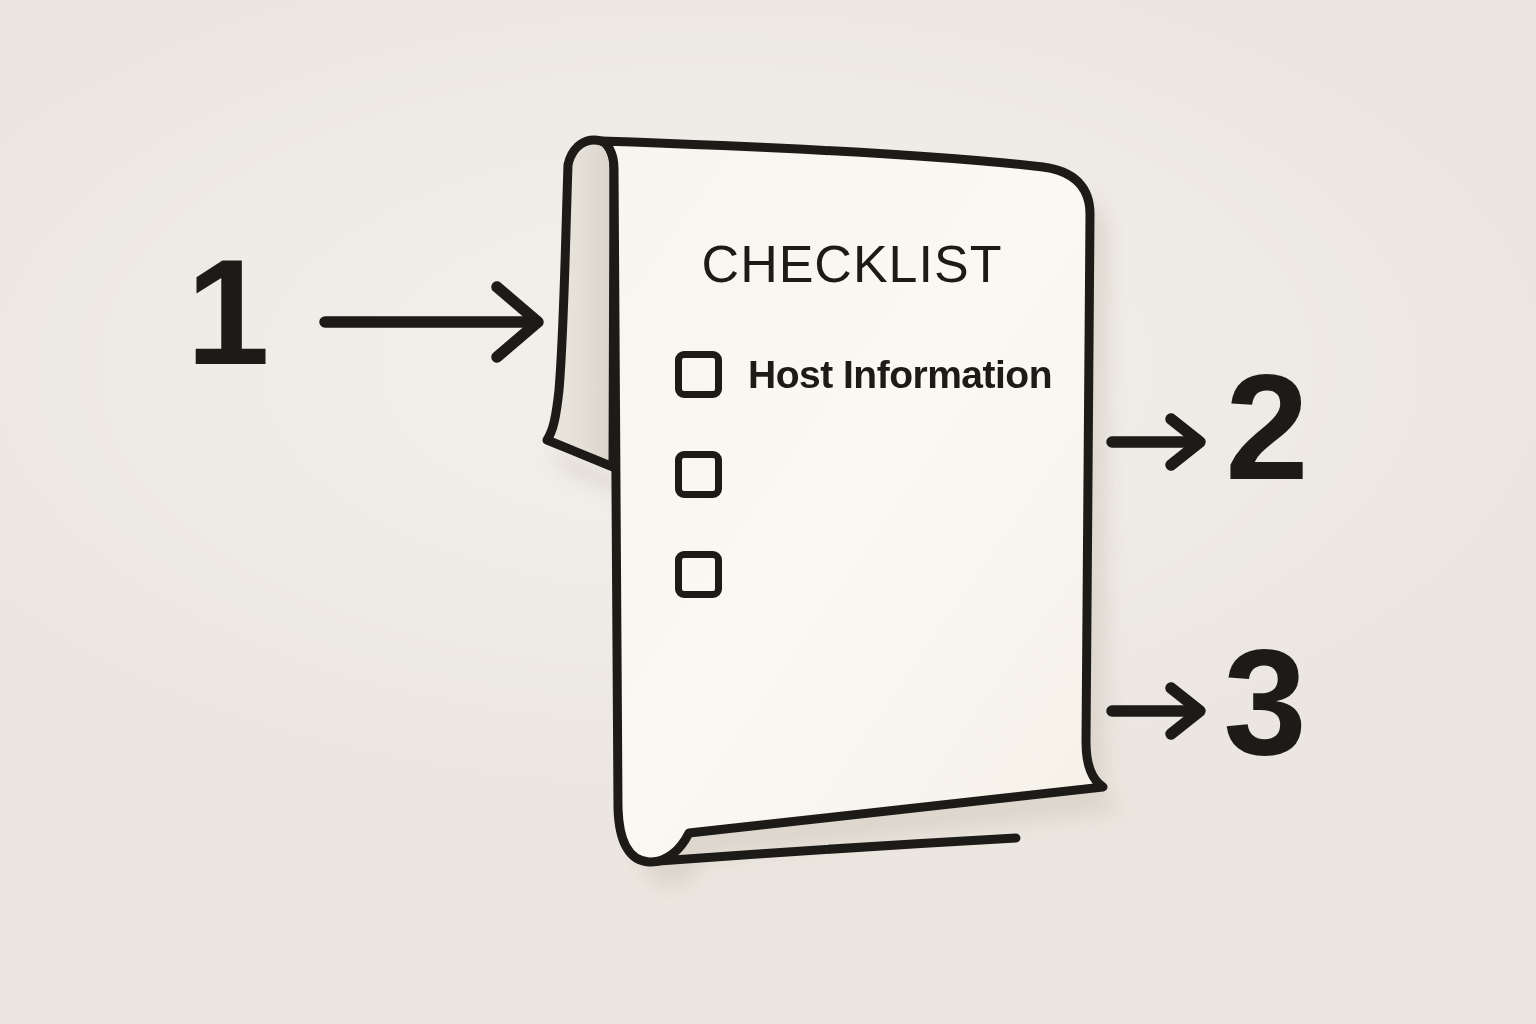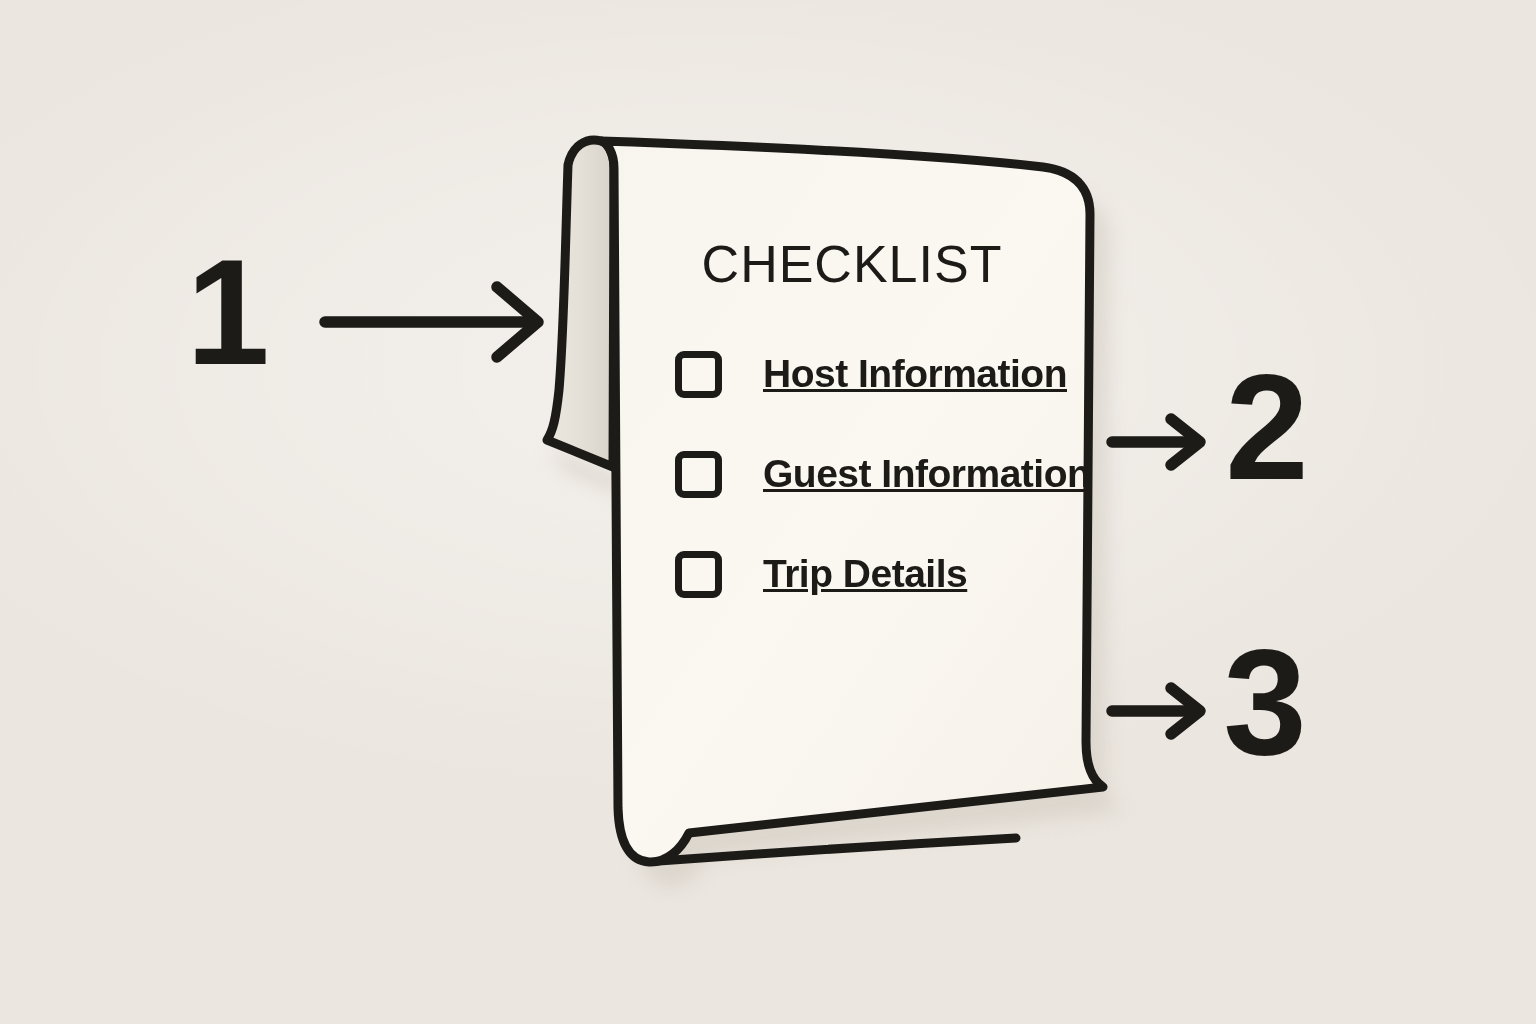--- a/index.html
+++ b/index.html
@@ -24,21 +24,21 @@
   .tail{fill:none;stroke:var(--ink,#1d1b18);stroke-width:9;stroke-linecap:round;}
   .shadowfill{fill:var(--shadow,#d3ccc2);}
   .arrow path{fill:none;stroke:var(--ink,#1d1b18);stroke-width:11.5;stroke-linecap:round;stroke-linejoin:round;}
 
   .title{
     position:absolute;left:612px;top:234px;width:480px;
     text-align:center;font-size:52px;font-weight:400;letter-spacing:1px;
     white-space:nowrap;
   }
   .row{
-    position:absolute;left:675px;display:flex;align-items:flex-start;column-gap:41px;text-decoration:underline;
+    position:absolute;left:675px;display:flex;align-items:flex-end;column-gap:26px;
   }
   .row-0{top:351px;} .row-1{top:451px;} .row-2{top:551px;}
   .cbx{
     box-sizing:border-box;width:47px;height:47px;flex:0 0 auto;
     border:7px solid var(--ink,#1d1b18);border-radius:9px;
     background:transparent;position:relative;
   }
   .lbl{
     font-size:39px;font-weight:600;letter-spacing:-0.5px;line-height:46px;white-space:nowrap;
   }
@@ -115,23 +115,21 @@
   </svg>
 
   <div class="title">CHECKLIST</div>
 
   <div class="row row-0">
     <span class="cbx"></span>
     <span class="lbl">Host Information</span>
   </div>
   <div class="row row-1">
     <span class="cbx"></span>
-    <span class="lbl">Guest Information</span>
   </div>
   <div class="row row-2">
     <span class="cbx"></span>
-    <span class="lbl">Trip Details</span>
   </div>
 
   <div class="num num-1">1</div>
   <div class="num num-2">2</div>
   <div class="num num-3">3</div>
 </div>
 
 </body></html>

